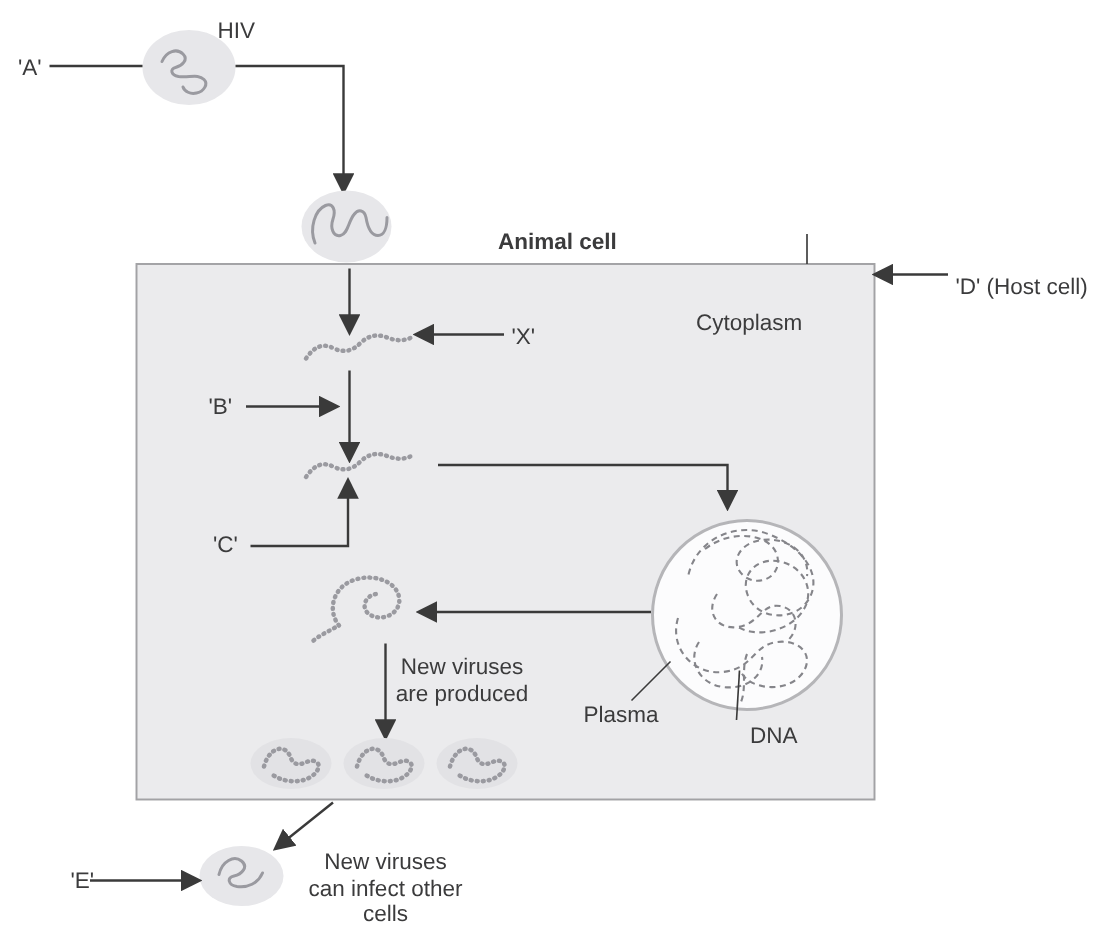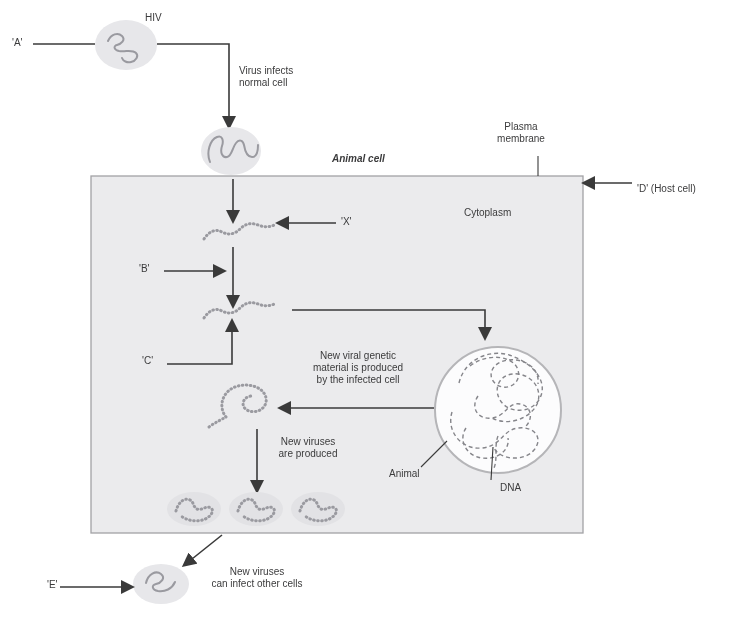--- a/index.html
+++ b/index.html
@@ -3,25 +3,25 @@
 <meta charset="utf-8">
 <style>
   html,body{margin:0;padding:0;background:#ffffff;}
   .stage{
     position:relative;width:741px;height:617px;background:#ffffff;overflow:hidden;
     font-family:"Liberation Sans", sans-serif;
   }
   svg.layer{position:absolute;left:0;top:0;z-index:1;}
   .lbl{
     position:absolute;z-index:2;
-    font-size:10px;line-height:1.18;color:var(--color-text,#3b3b3c);
+    font-size:15px;line-height:1.18;color:var(--color-text,#3b3b3c);
     white-space:pre-line;
   }
   .c{text-align:center;}
-  .bold{font-weight:bold;font-style:italic;}
+  .bold{font-weight:bold;}
   
   .ln{stroke:var(--color-line,#3a3a3a);stroke-width:1.6;fill:none;}
   .ptr{stroke:var(--color-line,#3a3a3a);stroke-width:1.1;fill:none;}
   .ah{fill:var(--color-line,#3a3a3a);}
   .cellrect{fill:var(--color-cell-fill,#ebebed);stroke:var(--color-cell-border,#a2a2a5);stroke-width:1.3;}
   .vov{fill:var(--color-virus-fill,#e7e7ea);stroke:none;}
   .vov2{fill:var(--color-inner-virus-fill,#e2e2e5);stroke:none;}
   .sq{stroke:var(--color-strand,#a4a4aa);stroke-width:2;fill:none;stroke-linecap:round;}
   .strand{stroke:var(--color-strand,#9a9aa0);stroke-width:3;fill:none;
     stroke-linecap:round;stroke-dasharray:0.6 3.4;}
@@ -106,34 +106,27 @@
     <line class="ln" x1="222" y1="535" x2="192" y2="559" marker-end="url(#arrow)"></line>
 
     <ellipse class="vov" cx="161" cy="584" rx="28" ry="20"></ellipse>
     <path class="sq" d="M146,583 C148,574 156,570 161,574 C166,578 161,583 156,584 C151,585 152,590 158,591 C165,592 172,589 175,582"></path>
 
     <line class="ln" x1="60" y1="587" x2="122" y2="587" marker-end="url(#arrow)"></line>
   </svg>
 
   <div class="lbl" style="left:12px;top:37px">'A'</div>
   <div class="lbl" style="left:145px;top:12px">HIV</div>
-  <div class="lbl" style="left:239px;top:65px">Virus infects
-normal cell</div>
   <div class="lbl bold" style="left:332px;top:153px">Animal cell</div>
-  <div class="lbl c" style="left:471px;top:121px;width:100px">Plasma
-membrane</div>
   <div class="lbl" style="left:637px;top:183px">'D' (Host cell)</div>
   <div class="lbl" style="left:464px;top:207px">Cytoplasm</div>
   <div class="lbl" style="left:341px;top:216px">'X'</div>
   <div class="lbl" style="left:139px;top:263px">'B'</div>
   <div class="lbl" style="left:142px;top:355px">'C'</div>
-  <div class="lbl c" style="left:285px;top:350px;width:146px">New viral genetic
-material is produced
-by the infected cell</div>
-  <div class="lbl" style="left:389px;top:468px">Animal</div>
+  <div class="lbl" style="left:389px;top:468px">Plasma</div>
   <div class="lbl" style="left:500px;top:482px">DNA</div>
   <div class="lbl c" style="left:258px;top:436px;width:100px">New viruses
 are produced</div>
   <div class="lbl" style="left:47px;top:579px">'E'</div>
   <div class="lbl c" style="left:190px;top:566px;width:134px">New viruses
 can infect other cells</div>
 
 </div>
 
 </body></html>

